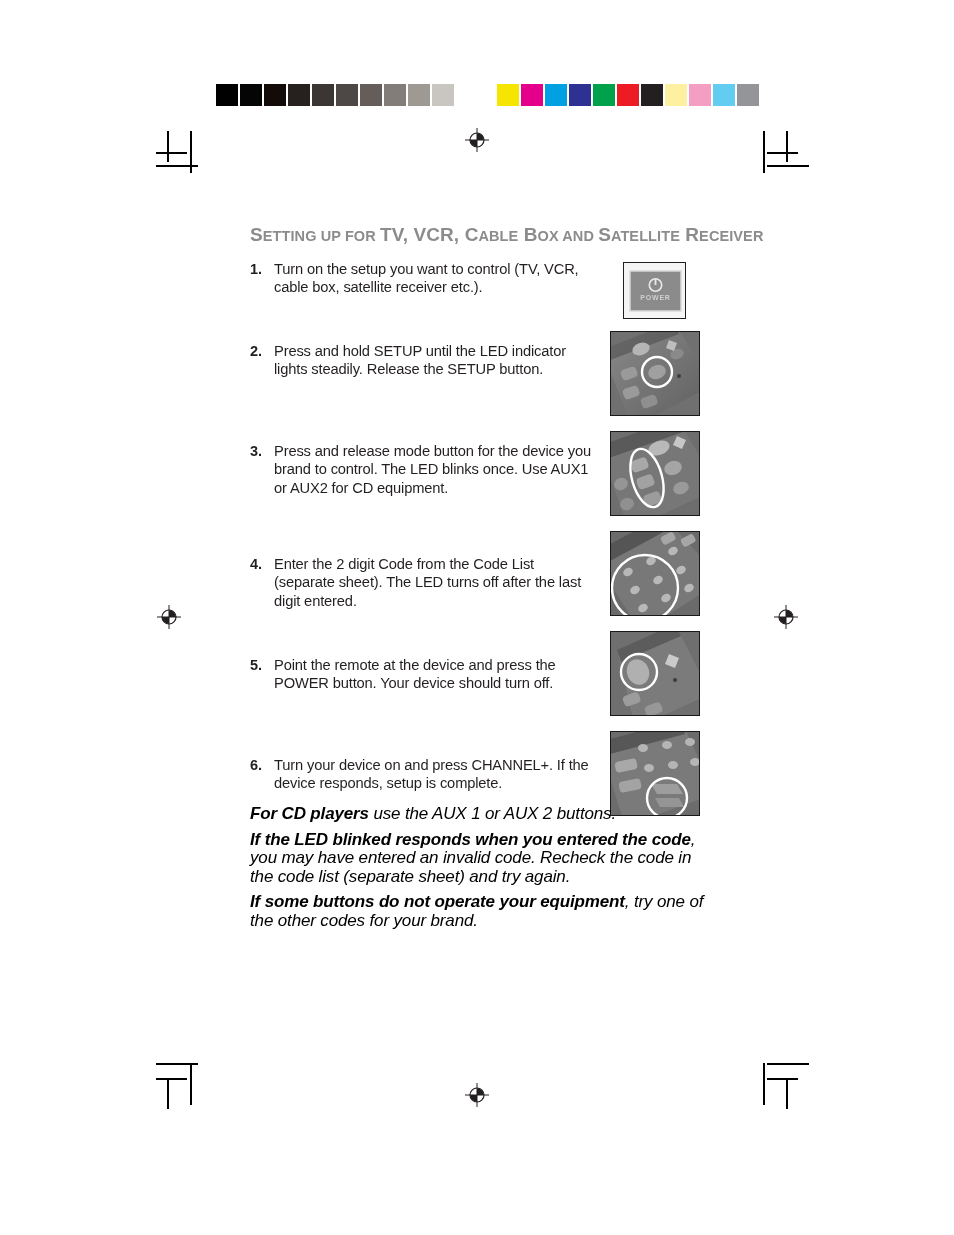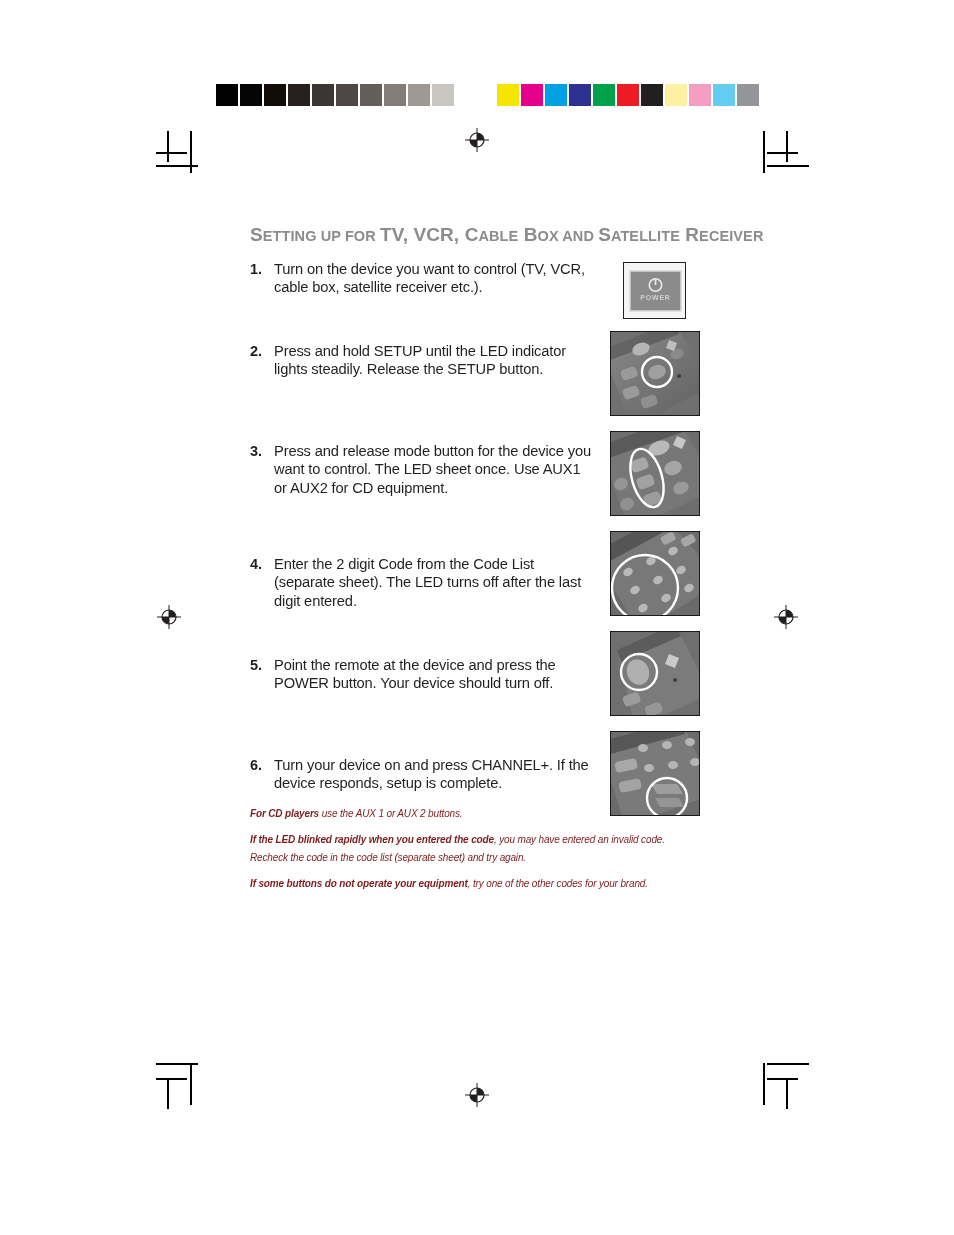--- a/index.html
+++ b/index.html
@@ -76,25 +76,25 @@
   
   #notes-wrap { position: absolute; left: 250px; top: 805px; width: 455px; }
   #notes-title {
     font-weight: bold; font-style: italic;
     font-size: 15px; letter-spacing: -0.1px;
     margin-bottom: 8px;
     color: #231f20;
   }
   .note {
     font-style: italic;
-    font-size: 10px;
+    font-size: 17px;
     line-height: 18.6px;
     letter-spacing: -0.15px;
     margin-bottom: 7px;
-    color: #7f1d1d;
+    color: #000000;
   }
   .note b { font-weight: bold; font-style: italic; }
 </style>
 </head>
 <body>
 
 <div class="calib" id="gray-bar">
     <div class="sw" style="background: rgb(0, 0, 0);"></div>
     <div class="sw" style="background: rgb(5, 5, 5);"></div>
     <div class="sw" style="background: rgb(18, 11, 7);"></div>
@@ -177,31 +177,31 @@
     <line x1="0" y1="12" x2="24" y2="12" stroke="#231f20" stroke-width="1"></line>
   </svg>
 </div>
 
 <div id="content">
 
   <div id="section-heading"><span class="cap">S</span><span>ETTING</span><span> </span><span>UP</span><span> FOR </span><span class="cap">TV, VCR,</span><span class="cap"> C</span><span>ABLE</span><span class="cap"> B</span><span>OX</span><span> AND </span><span class="cap">S</span><span>ATELLITE</span><span class="cap"> R</span><span>ECEIVER</span></div>
 
   <div class="step" style="top:260px;">
     <span class="num">1.</span>
-    <span class="txt">Turn on the device you want to control (TV, VCR, cable box, satellite receiver etc.).</span>
+    <span class="txt">Turn on the setup you want to control (TV, VCR, cable box, satellite receiver etc.).</span>
   </div>
 
   <div class="step" style="top:342px;">
     <span class="num">2.</span>
     <span class="txt">Press and hold SETUP until the LED indicator lights steadily. Release the SETUP button.</span>
   </div>
 
   <div class="step" style="top:442px;">
     <span class="num">3.</span>
-    <span class="txt">Press and release mode button for the device you want to control. The LED sheet once. Use AUX1 or AUX2 for CD equipment.</span>
+    <span class="txt">Press and release mode button for the device you brand to control. The LED blinks once. Use AUX1 or AUX2 for CD equipment.</span>
   </div>
 
   <div class="step" style="top:555px;">
     <span class="num">4.</span>
     <span class="txt">Enter the 2 digit Code from the Code List (separate sheet). The LED turns off after the last digit entered.</span>
   </div>
 
   <div class="step" style="top:656px;">
     <span class="num">5.</span>
     <span class="txt">Point the remote at the device and press the POWER button. Your device should turn off.</span>
@@ -319,20 +319,20 @@
       <path d="M44 66 h24 l5 9 h-24 z" fill="#959595"></path>
       <circle cx="56" cy="66" r="20" fill="none" stroke="#ffffff" stroke-width="2.4"></circle>
     </svg>
   </div>
 
   <div id="notes-wrap">
     <div class="note">
       <b>For CD players</b><span> use the AUX 1 or AUX 2 buttons.</span>
     </div>
     <div class="note">
-      <b>If the LED blinked rapidly when you entered the code</b><span>, you may have entered an invalid code. Recheck the code in the code list (separate sheet) and try again.</span>
+      <b>If the LED blinked responds when you entered the code</b><span>, you may have entered an invalid code. Recheck the code in the code list (separate sheet) and try again.</span>
     </div>
     <div class="note">
       <b>If some buttons do not operate your equipment</b><span>, try one of the other codes for your brand.</span>
     </div>
   </div>
 
 </div>
 
 </body></html>

